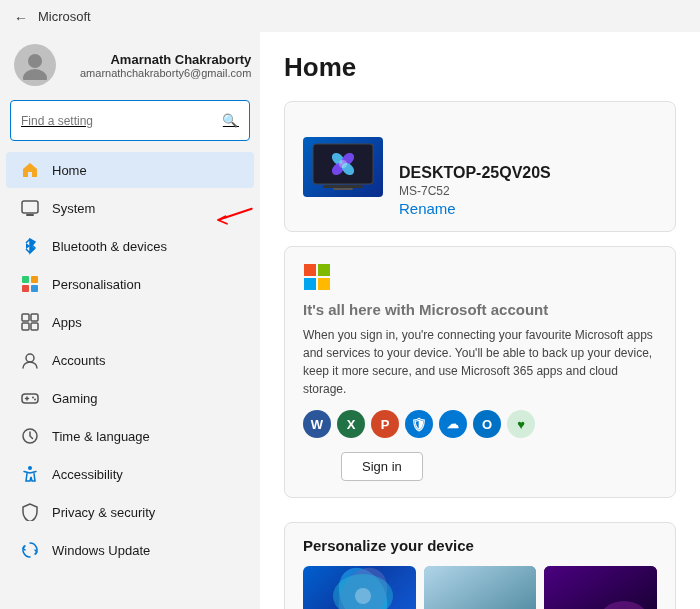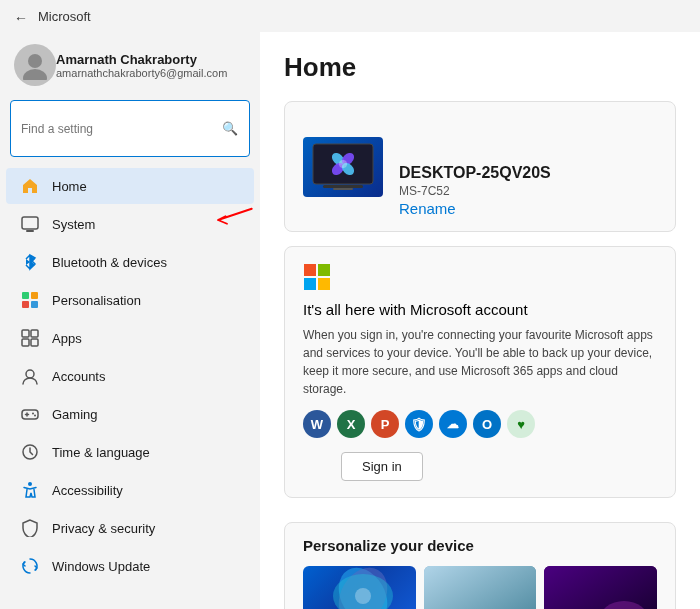--- a/index.html
+++ b/index.html
@@ -38,22 +38,23 @@
       width: 260px;
       background: #f3f3f3;
       display: flex;
       flex-direction: column;
       overflow-y: auto;
       padding-bottom: 10px;
     }
     .user-profile {
       display: flex;
       align-items: center;
-      gap: 0;
+      gap: 24px;
       padding: 12px 14px 14px 14px;
+      text-align: right;
     }
     .avatar-circle {
       width: 42px;
       height: 42px;
       border-radius: 50%;
       background: #c0c0c0;
       display: flex;
       align-items: center;
       justify-content: center;
       overflow: hidden;
@@ -72,22 +73,23 @@
       font-size: 11px;
       color: #555;
     }
     .search-box {
       margin: 0 10px 10px 10px;
       display: flex;
       align-items: center;
       background: #fff;
       border: 1.5px solid #0078d4;
       border-radius: 4px;
-      padding: 20px 10px;
+      padding: 12px 10px;
       gap: 6px;
+      text-decoration: underline;
     }
     .search-box input {
       border: none;
       outline: none;
       font-size: 12px;
       color: #333;
       background: transparent;
       flex: 1;
     }
     .search-icon-svg {
@@ -179,22 +181,22 @@
       padding: 16px 18px;
       margin-bottom: 14px;
     }
     .ms-logo {
       display: flex;
       gap: 2px;
       margin-bottom: 10px;
     }
     .ms-account-title {
       font-size: 15px;
-      font-weight: 400;
-      color: #000000;
+      font-weight: 700;
+      color: #737373;
       margin-bottom: 8px;
     }
     .ms-account-desc {
       font-size: 12px;
       color: #444;
       line-height: 1.5;
       margin-bottom: 12px;
     }
     .app-icons-row {
       display: flex;

